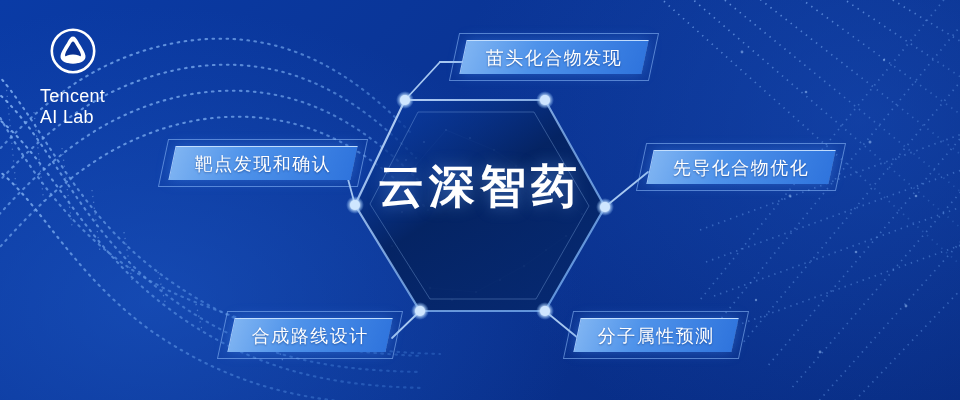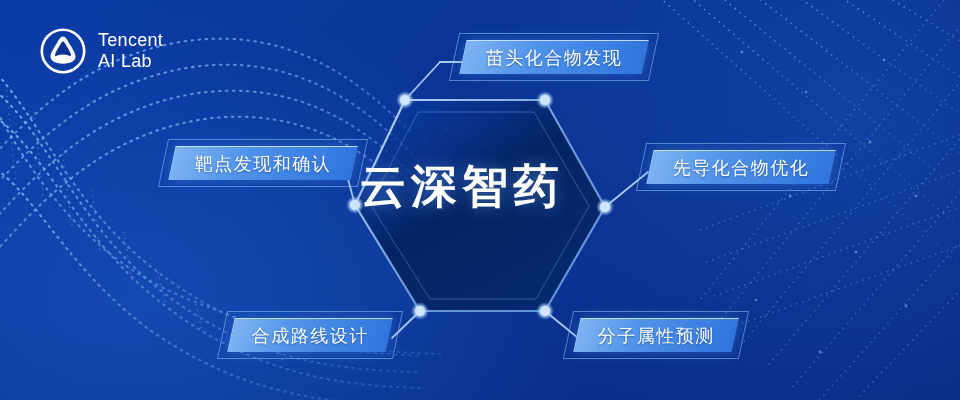--- a/index.html
+++ b/index.html
@@ -15,31 +15,31 @@
     background:
       radial-gradient(ellipse 620px 420px at 150px 300px, rgba(30,90,200,.55) 0%, rgba(9,49,146,0) 70%),
       radial-gradient(ellipse 560px 500px at 860px 120px, rgba(26,80,190,.50) 0%, rgba(9,49,146,0) 72%),
       linear-gradient(135deg,#0a3ba6 0%, #0a3494 42%, #072a7f 100%);
   }
   .bgsvg { position:absolute; left:0; top:0; width:960px; height:400px; }
 
   
   #logo {
     position:absolute; left:40px; top:28px;
-    display:flex; align-items:center; gap:12px;
+    display:flex; align-items:center; gap:12px;flex-direction:column;
   }
   #logo .mark { width:46px; height:46px; flex:0 0 46px; }
   #logo .wordmark {
     color:#ffffff; font-size:18px; line-height:21px; font-weight:400;
     letter-spacing:.3px; white-space:nowrap;
   }
   #logo .wordmark span { display:block; }
 
   #centerText {
-    position:absolute; left:312px; top:160px; width:300px;
+    position:absolute; left:330px; top:160px; width:300px;
     text-align:center; color:#fff;
   }
   #centerText .big {
     font-size:46px; font-weight:700; letter-spacing:5px;
     line-height:52px; color:#ffffff;
     text-shadow:0 0 16px rgba(120,180,255,.45);
   }
   #centerText .sub {
     margin-top:10px; font-size:16.5px; line-height:25px;
     letter-spacing:2.5px; color:#dbe7ff; font-weight:400;

